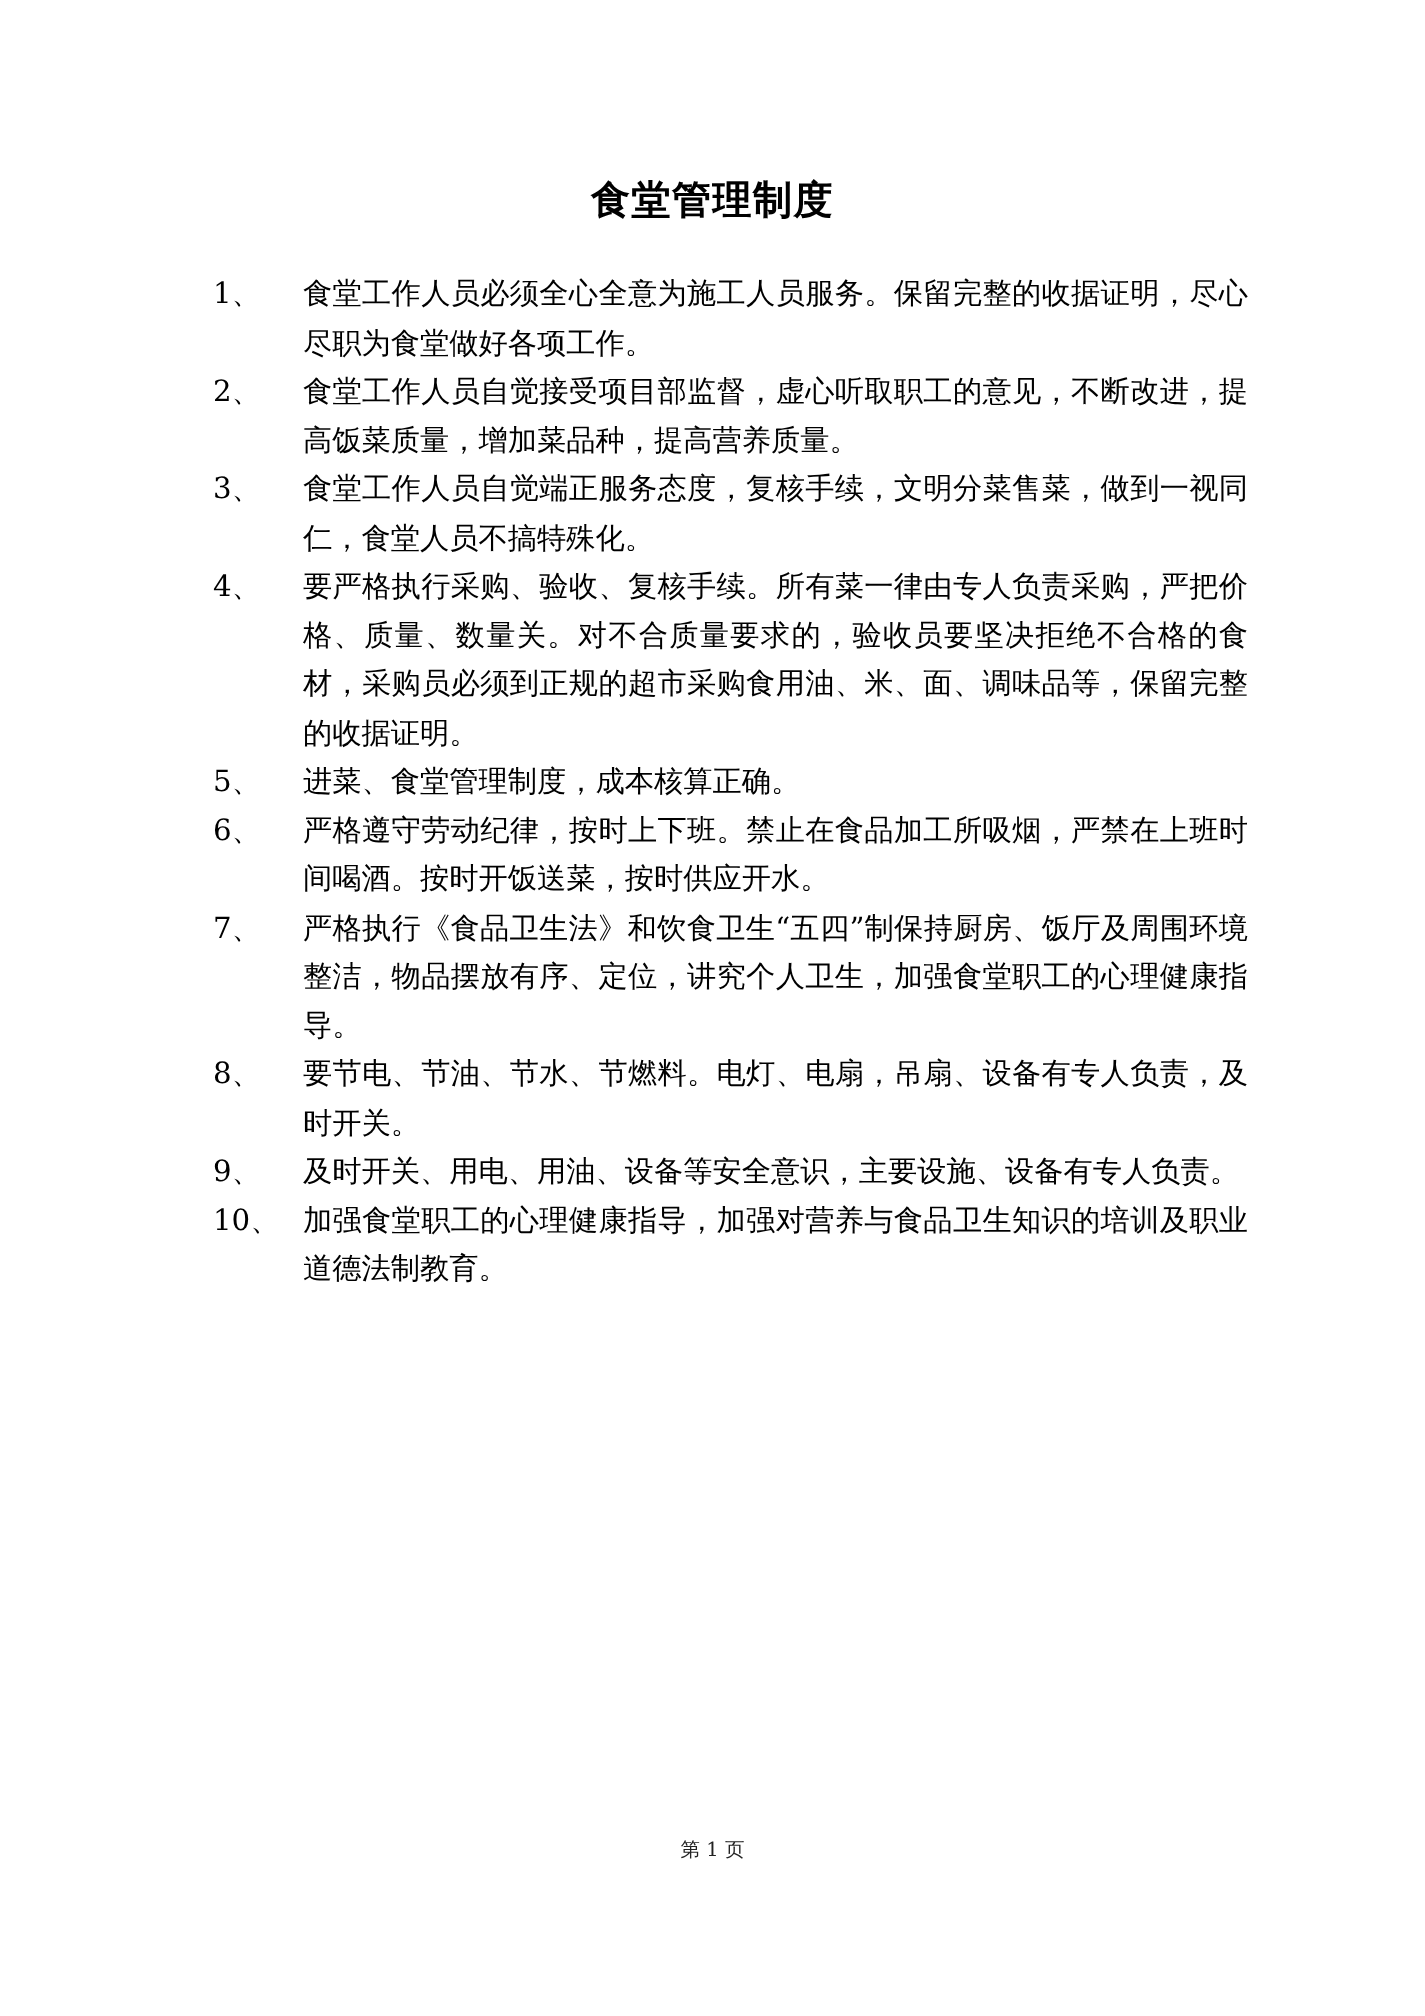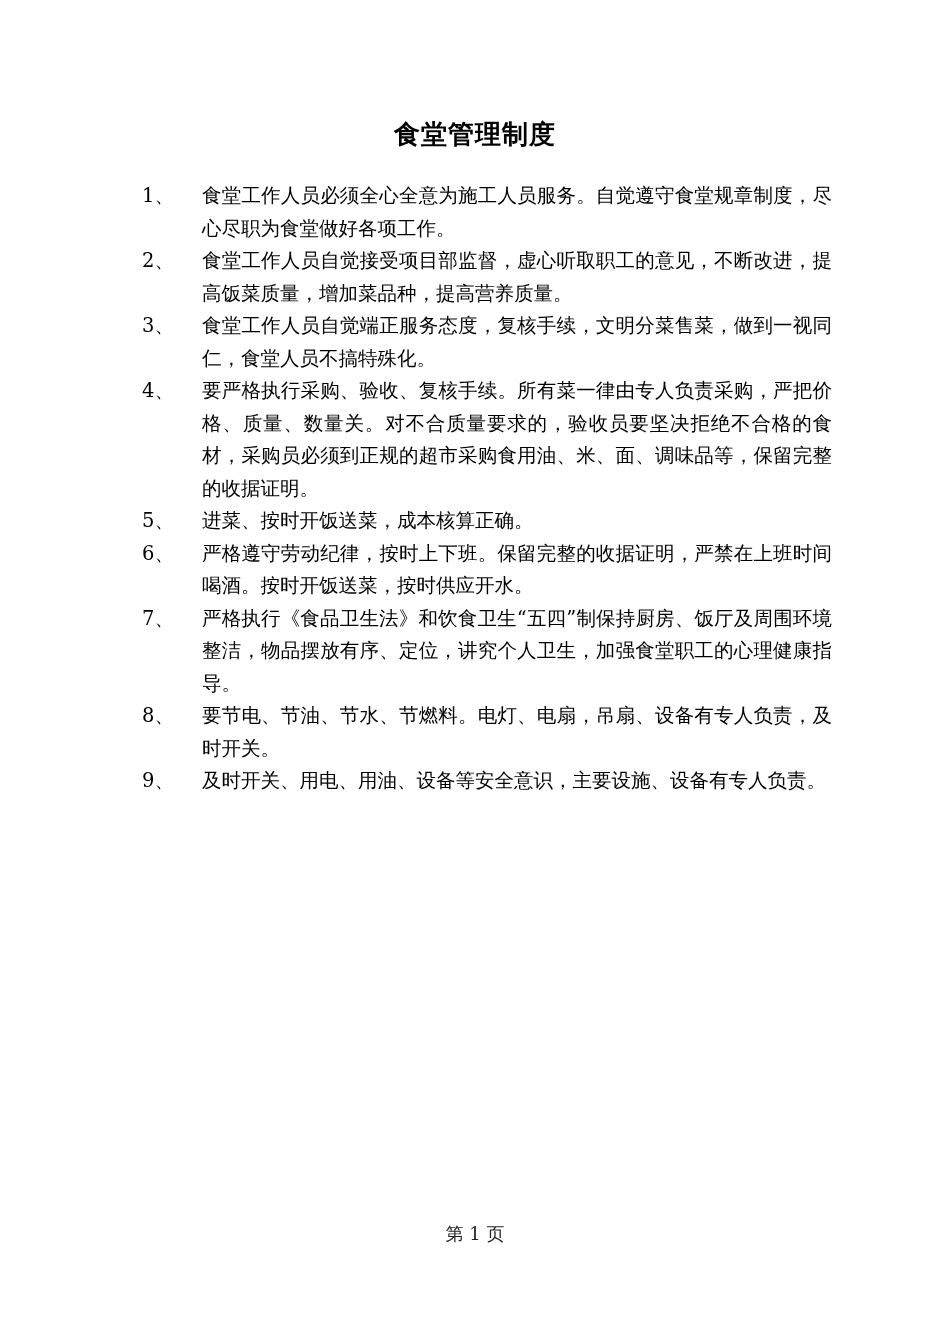--- a/index.html
+++ b/index.html
@@ -58,64 +58,68 @@
       flex: 1 1 auto;
       text-align: justify;
       word-break: break-all;
     }
     .footer {
       position: absolute;
       top: 1224px;
       left: 0;
       width: 950px;
       text-align: center;
-      font-size: 18px;
+      font-size: 13px;
       line-height: 20px;
       color: #222222;
     }
   </style>
 </head>
 <body>
 
 <div class="page">
   <div class="doc-title">食堂管理制度</div>
 
   <ol class="rules">
     <li class="rule">
       <span class="rule-num">1、</span>
-      <span class="rule-text">食堂工作人员必须全心全意为施工人员服务。自觉遵守食堂规章制度，尽心尽职为食堂做好各项工作。</span>
+      <span class="rule-text">食堂工作人员必须全心全意为施工人员服务。保留完整的收据证明，尽心尽职为食堂做好各项工作。</span>
     </li>
     <li class="rule">
       <span class="rule-num">2、</span>
       <span class="rule-text">食堂工作人员自觉接受项目部监督，虚心听取职工的意见，不断改进，提高饭菜质量，增加菜品种，提高营养质量。</span>
     </li>
     <li class="rule">
       <span class="rule-num">3、</span>
       <span class="rule-text">食堂工作人员自觉端正服务态度，复核手续，文明分菜售菜，做到一视同仁，食堂人员不搞特殊化。</span>
     </li>
     <li class="rule">
       <span class="rule-num">4、</span>
       <span class="rule-text">要严格执行采购、验收、复核手续。所有菜一律由专人负责采购，严把价格、质量、数量关。对不合质量要求的，验收员要坚决拒绝不合格的食材，采购员必须到正规的超市采购食用油、米、面、调味品等，保留完整的收据证明。</span>
     </li>
     <li class="rule">
       <span class="rule-num">5、</span>
-      <span class="rule-text">进菜、按时开饭送菜，成本核算正确。</span>
+      <span class="rule-text">进菜、食堂管理制度，成本核算正确。</span>
     </li>
     <li class="rule">
       <span class="rule-num">6、</span>
-      <span class="rule-text">严格遵守劳动纪律，按时上下班。保留完整的收据证明，严禁在上班时间喝酒。按时开饭送菜，按时供应开水。</span>
+      <span class="rule-text">严格遵守劳动纪律，按时上下班。禁止在食品加工所吸烟，严禁在上班时间喝酒。按时开饭送菜，按时供应开水。</span>
     </li>
     <li class="rule">
       <span class="rule-num">7、</span>
       <span class="rule-text">严格执行《食品卫生法》和饮食卫生“五四”制保持厨房、饭厅及周围环境整洁，物品摆放有序、定位，讲究个人卫生，加强食堂职工的心理健康指导。</span>
     </li>
     <li class="rule">
       <span class="rule-num">8、</span>
       <span class="rule-text">要节电、节油、节水、节燃料。电灯、电扇，吊扇、设备有专人负责，及时开关。</span>
     </li>
     <li class="rule">
       <span class="rule-num">9、</span>
       <span class="rule-text">及时开关、用电、用油、设备等安全意识，主要设施、设备有专人负责。</span>
     </li>
+    <li class="rule">
+      <span class="rule-num">10、</span>
+      <span class="rule-text">加强食堂职工的心理健康指导，加强对营养与食品卫生知识的培训及职业道德法制教育。</span>
+    </li>
   </ol>
 
   <div class="footer">第 1 页</div>
 </div>
 
 </body></html>

